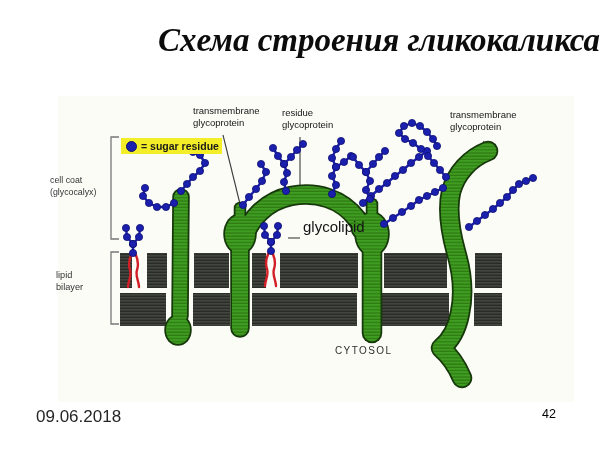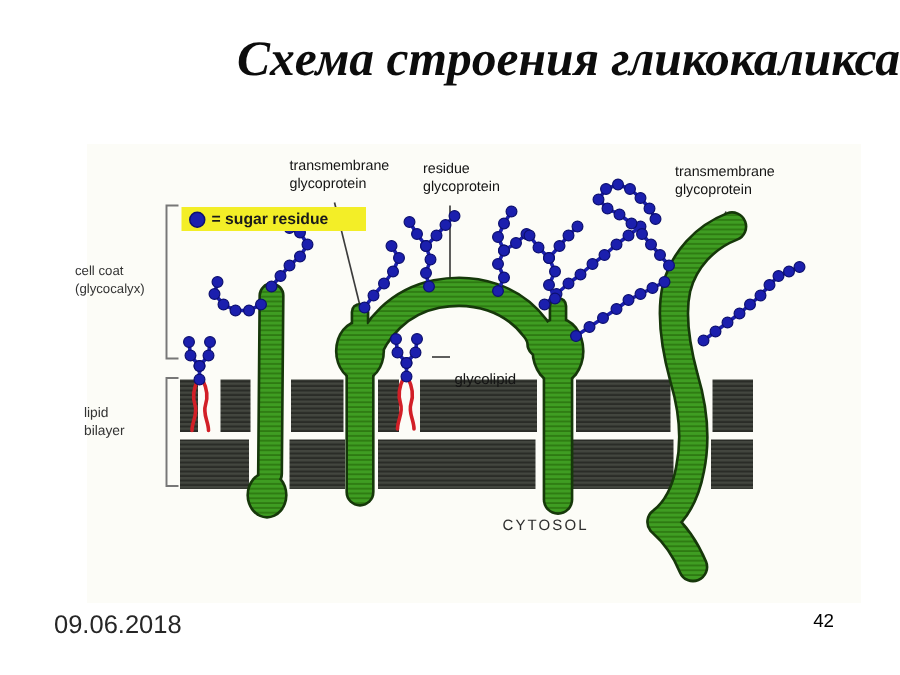--- a/index.html
+++ b/index.html
@@ -17,25 +17,25 @@
   .lbl{
     position:absolute;color:#141414;font-size:9.5px;line-height:11.5px;
     font-family:"Liberation Sans",sans-serif;white-space:nowrap;
   }
   .lbl.right{text-align:left;}
   .lbl-tmg{left:193px;top:105px;}
   .lbl-adg{left:282px;top:107px;}
   .lbl-tmp{left:450px;top:109px;}
   .lbl-cellcoat{left:50px;top:175px;width:56px;font-size:8.8px;color:#333;}
   .lbl-lipid{left:56px;top:270px;width:50px;font-size:9.2px;color:#333;}
-  .lbl-glycolipid{left:303px;top:248px;font-size:10px;text-align:right;}
+  .lbl-glycolipid{left:303px;top:221px;font-size:15px;text-align:right;}
   .lbl-cytosol{left:335px;top:345px;font-size:10px;letter-spacing:1.4px;font-weight:normal;color:#2e2e2e;}
   .legend{
     position:absolute;left:121px;top:138px;background:#f3ee27;
-    padding:2px 25px 2px 5px;font-size:10.5px;font-weight:bold;color:#1a1a1a;
+    padding:2px 3px 2px 5px;font-size:10.5px;font-weight:bold;color:#1a1a1a;
     display:flex;align-items:center;gap:4px;
   }
   .legend .dot{width:9px;height:9px;border-radius:50%;background:#1b1fae;border:1px solid #0d1070;display:inline-block;}
   .footer-date{position:absolute;left:36px;top:407px;font-size:17px;color:#262626;}
   .footer-num{position:absolute;right:44px;top:407px;font-size:12.5px;color:#000000;}
 </style>
 </head>
 <body>
 
 <div class="title">Схема строения гликокаликса</div>

